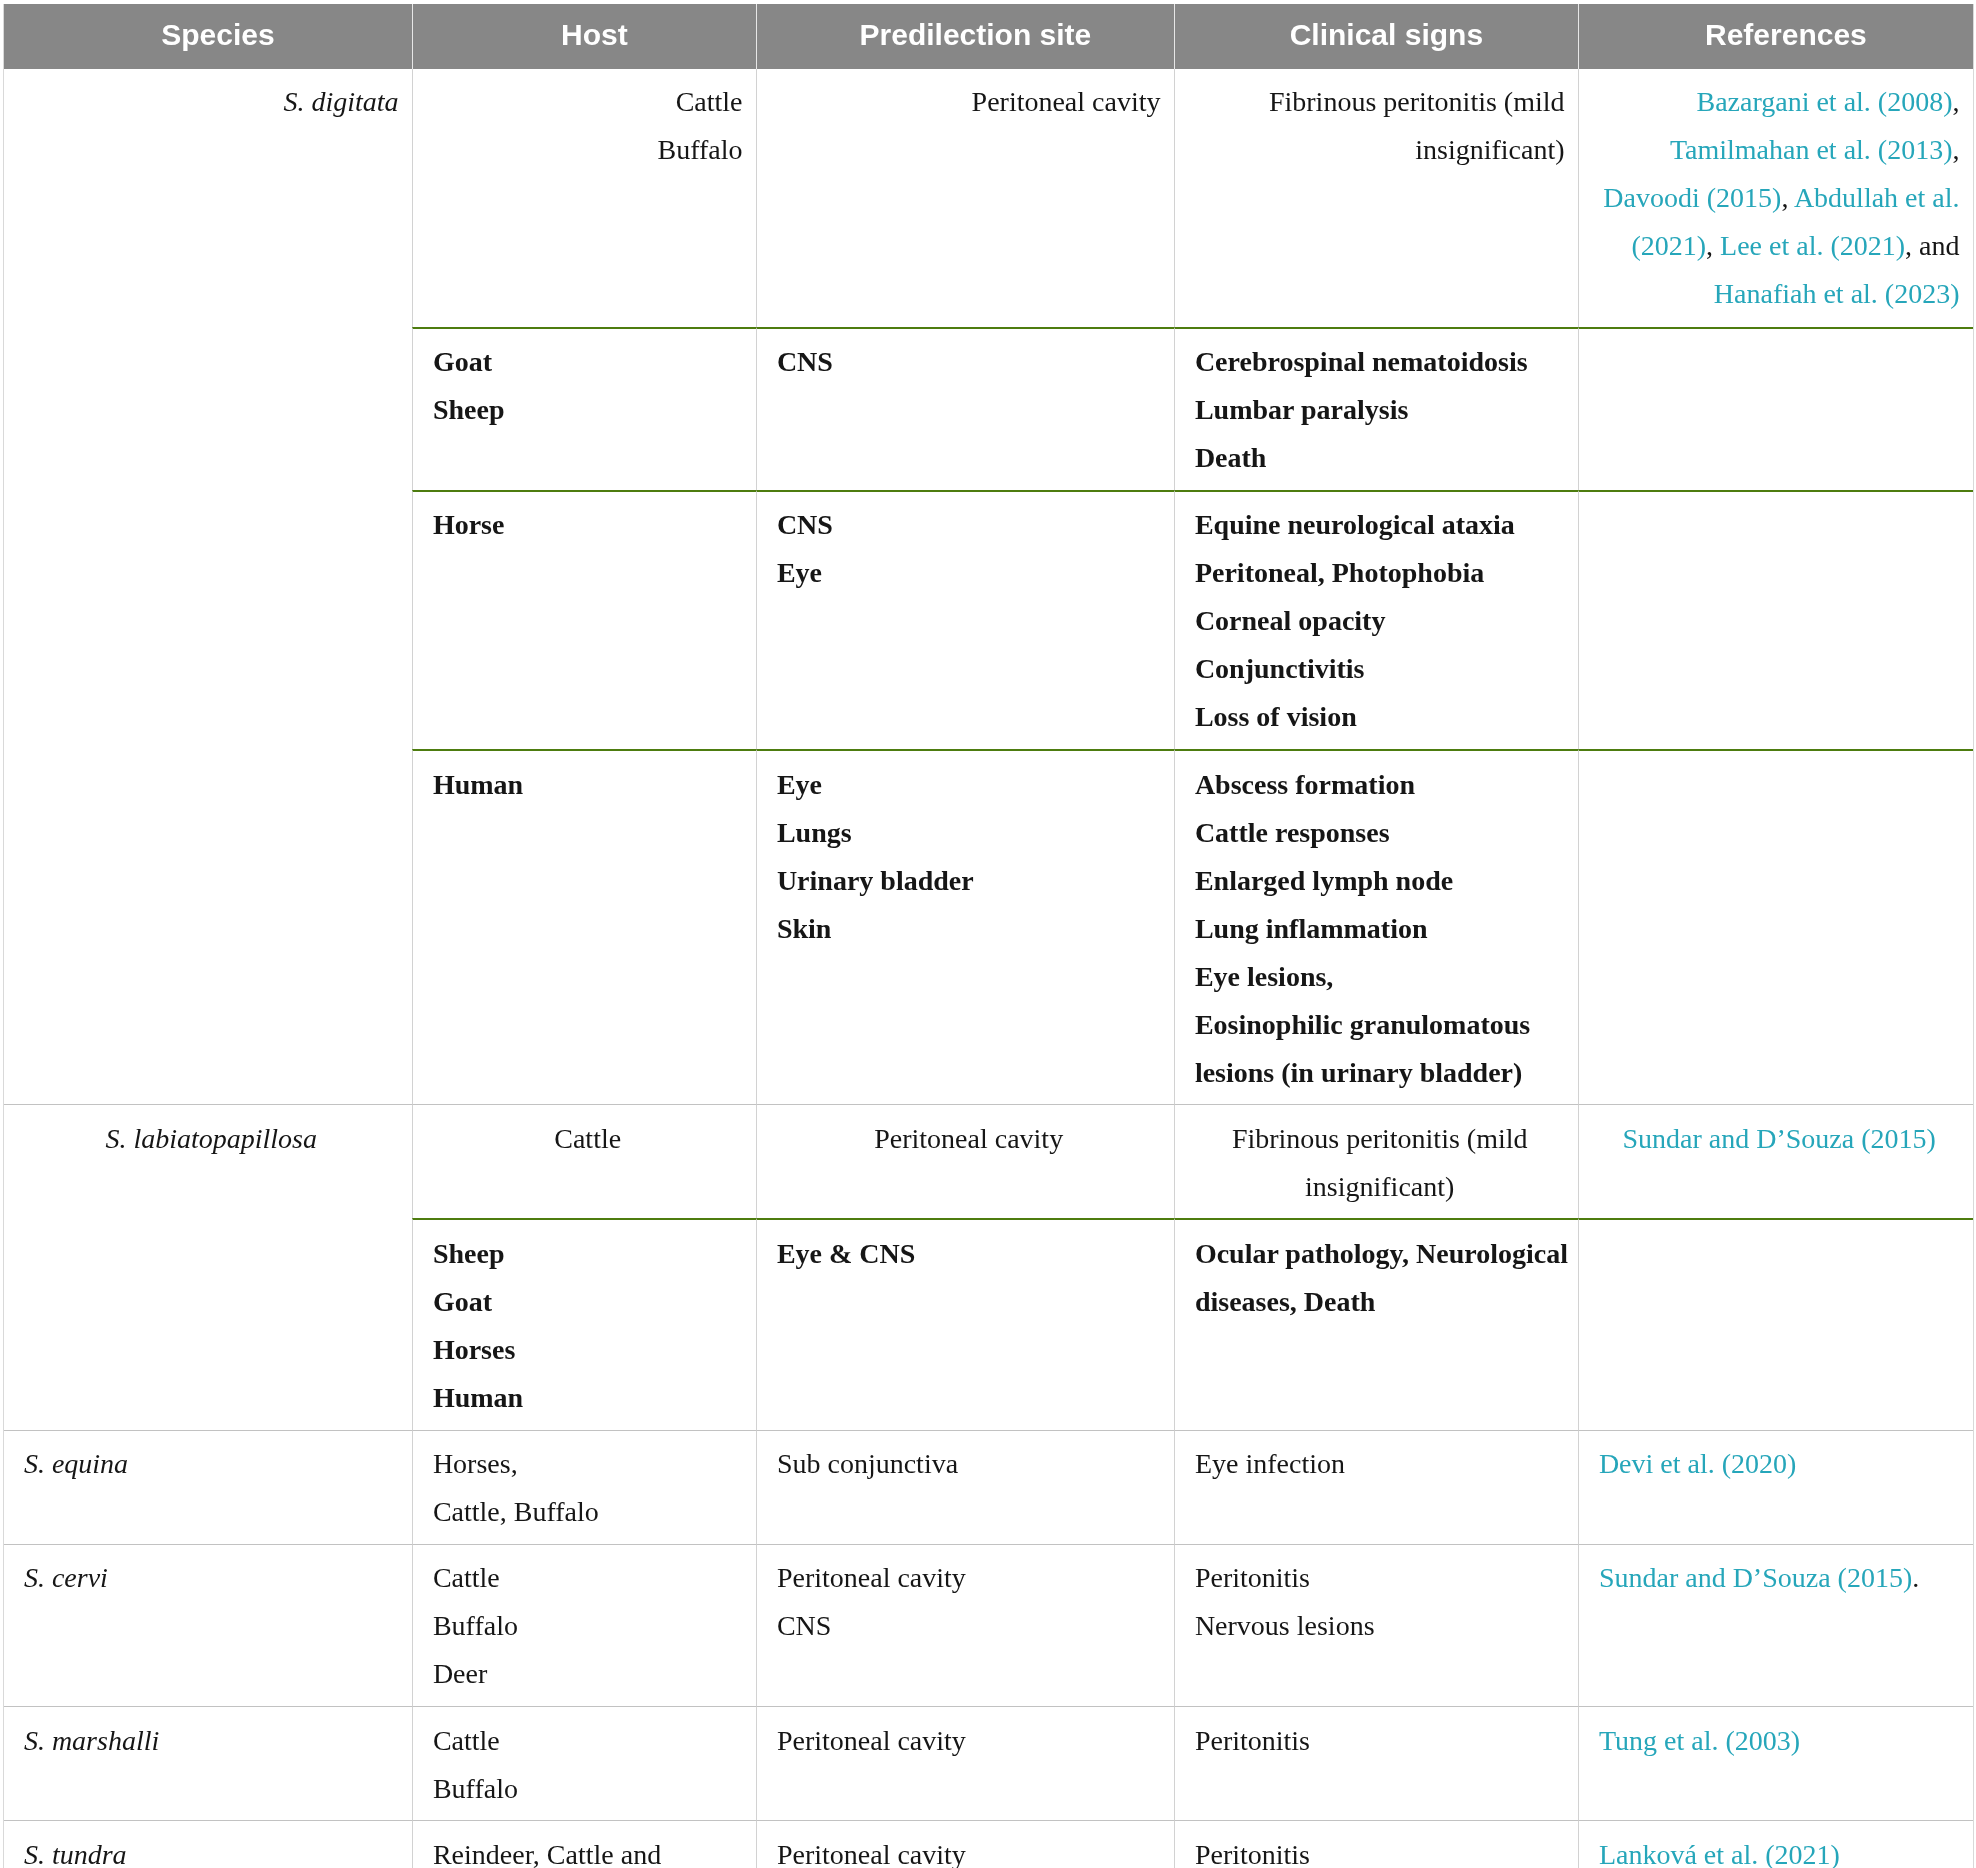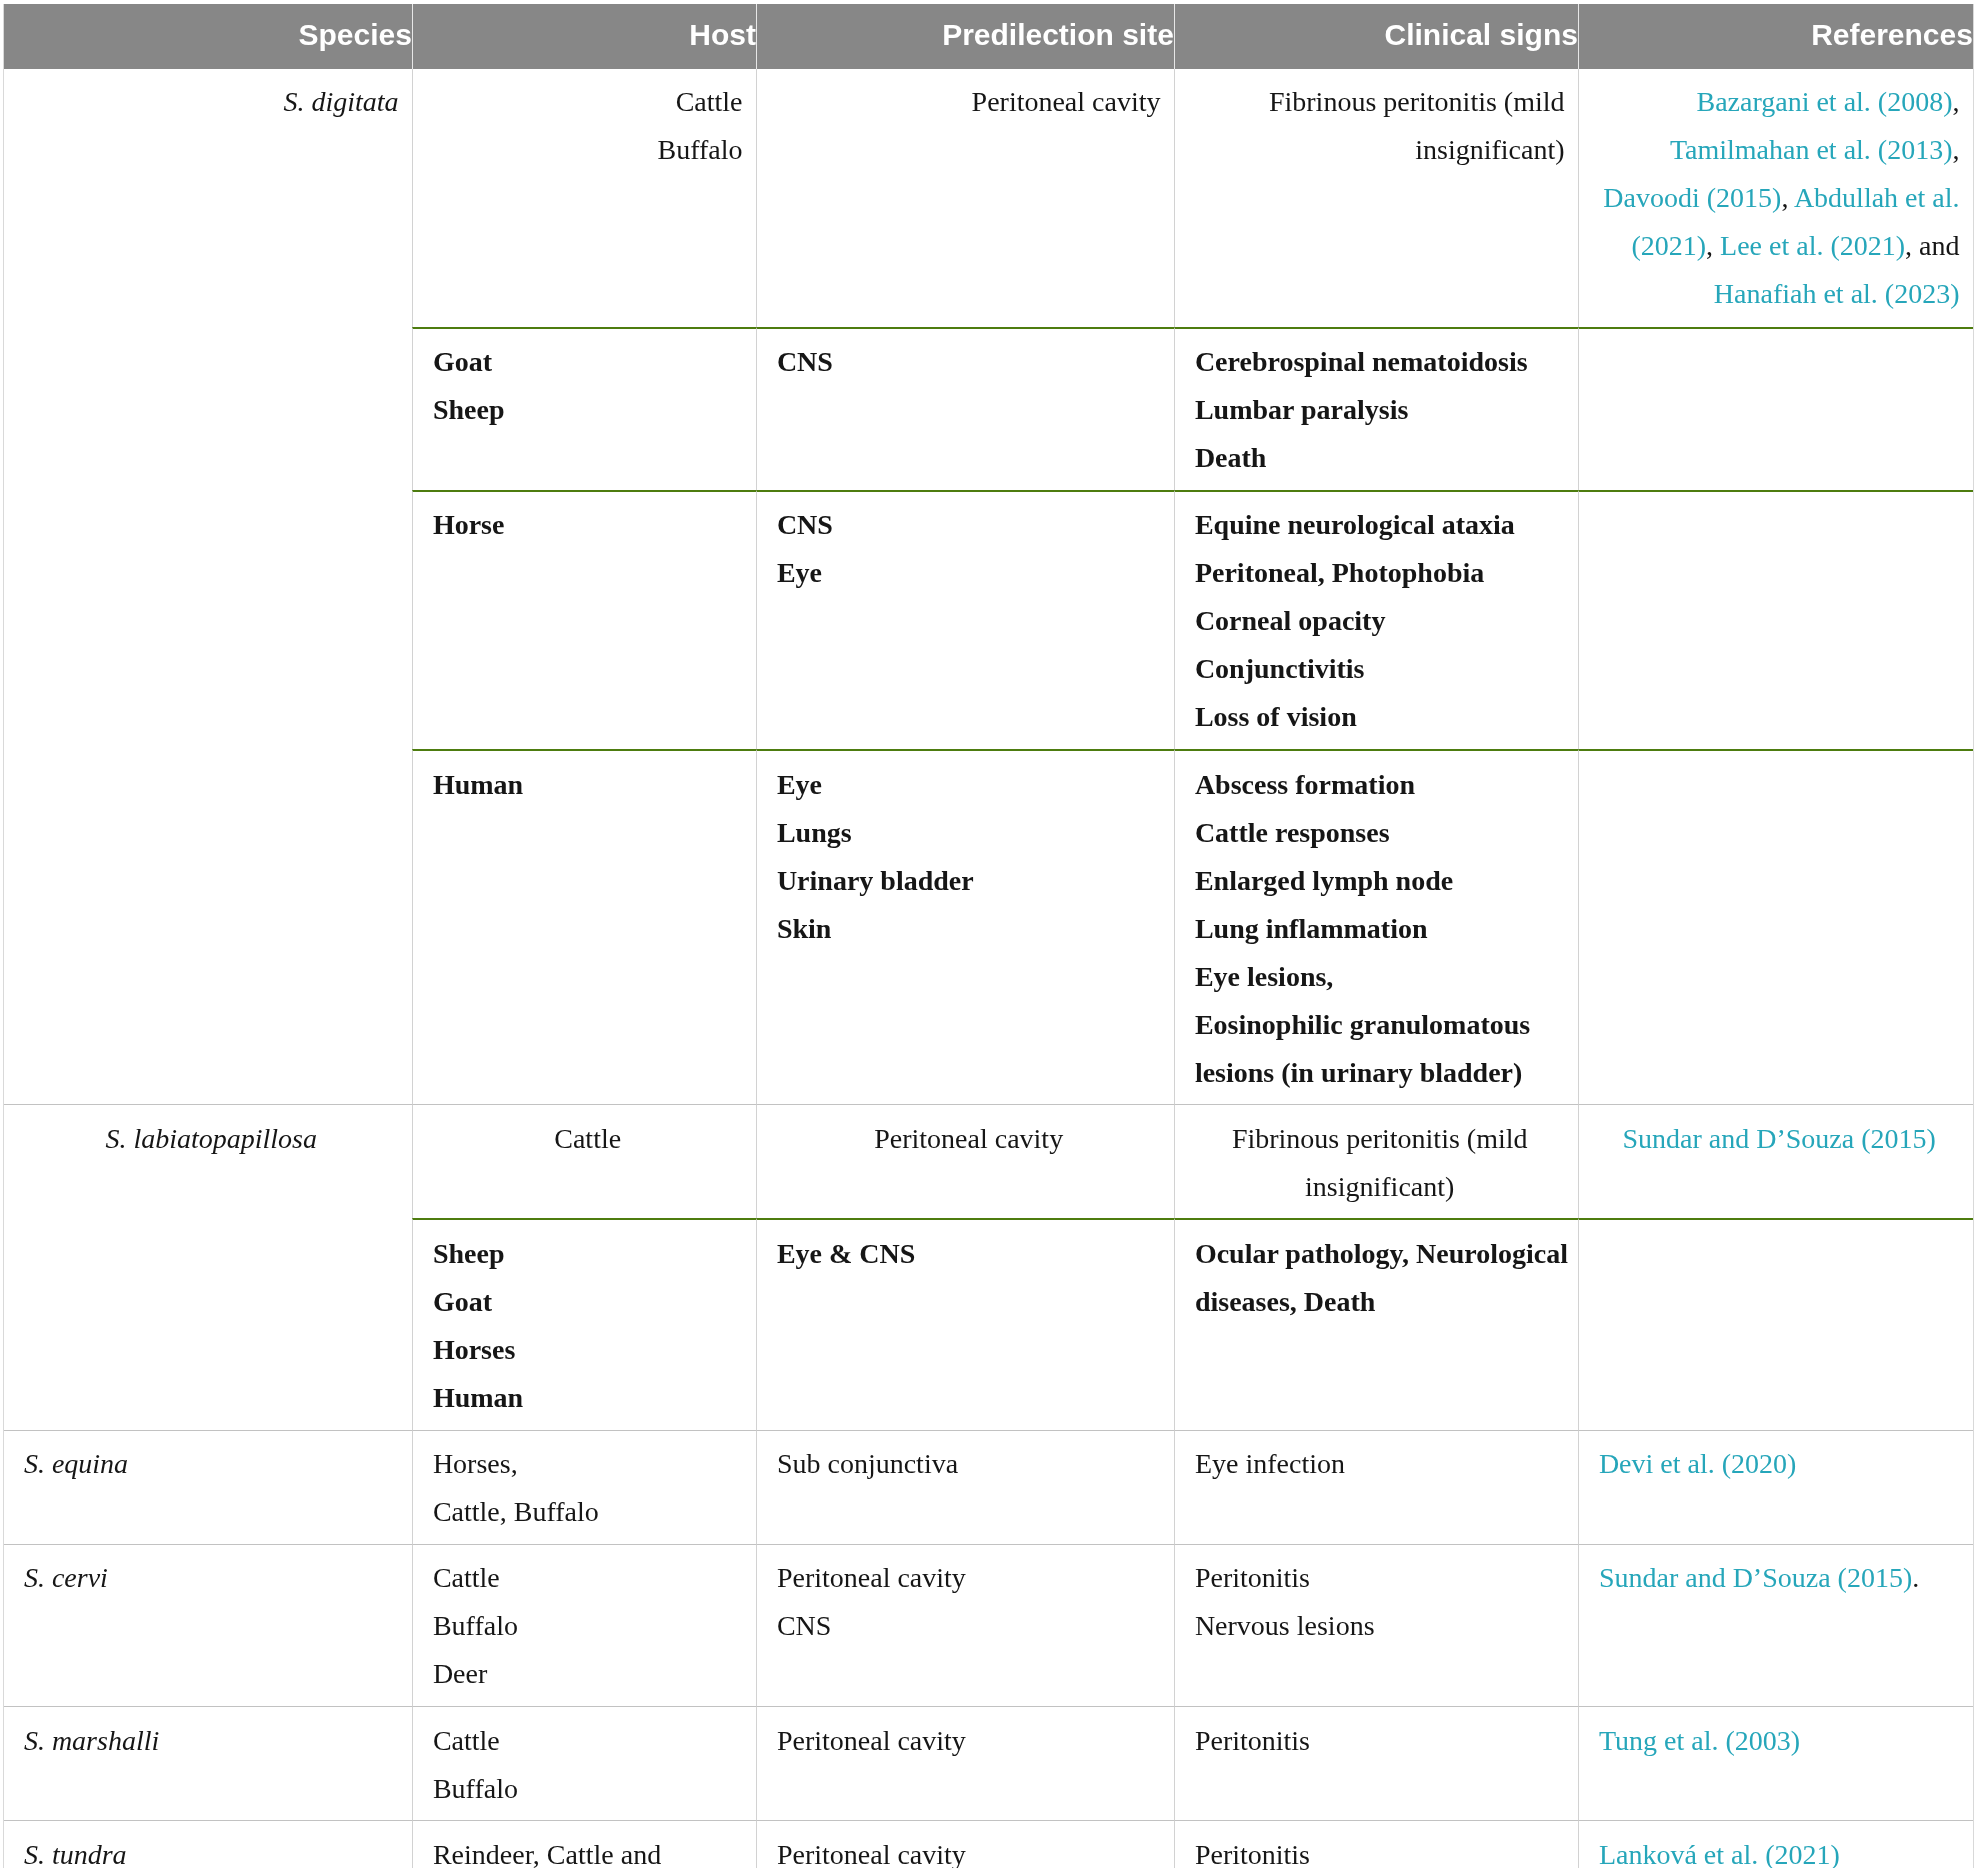--- a/index.html
+++ b/index.html
@@ -14,21 +14,21 @@
     width:1971px;
     border-left:1px solid #d9d9d9;
     border-right:1px solid #d9d9d9;
     border-bottom:1px solid #c3c3c3;
   }
   th{
     background:var(--head-bg,#878787);
     color:#ffffff;
     font-family:"Liberation Sans",sans-serif;
     font-weight:700;font-size:30px;
-    text-align:right;vertical-align:middle;
+    text-align:center;vertical-align:middle;
     height:63px;padding:0 0 1.9px 20px;
   }
   th + th{border-left:1.9px solid rgba(255,255,255,0.8);margin-top:44px;}
   td{
     vertical-align:top;
     padding:9.6px 13.4px 7.6px 20px;
     font-size:28px;
     border-left:1px solid #d2d2d2;
     background:#ffffff;
   }

